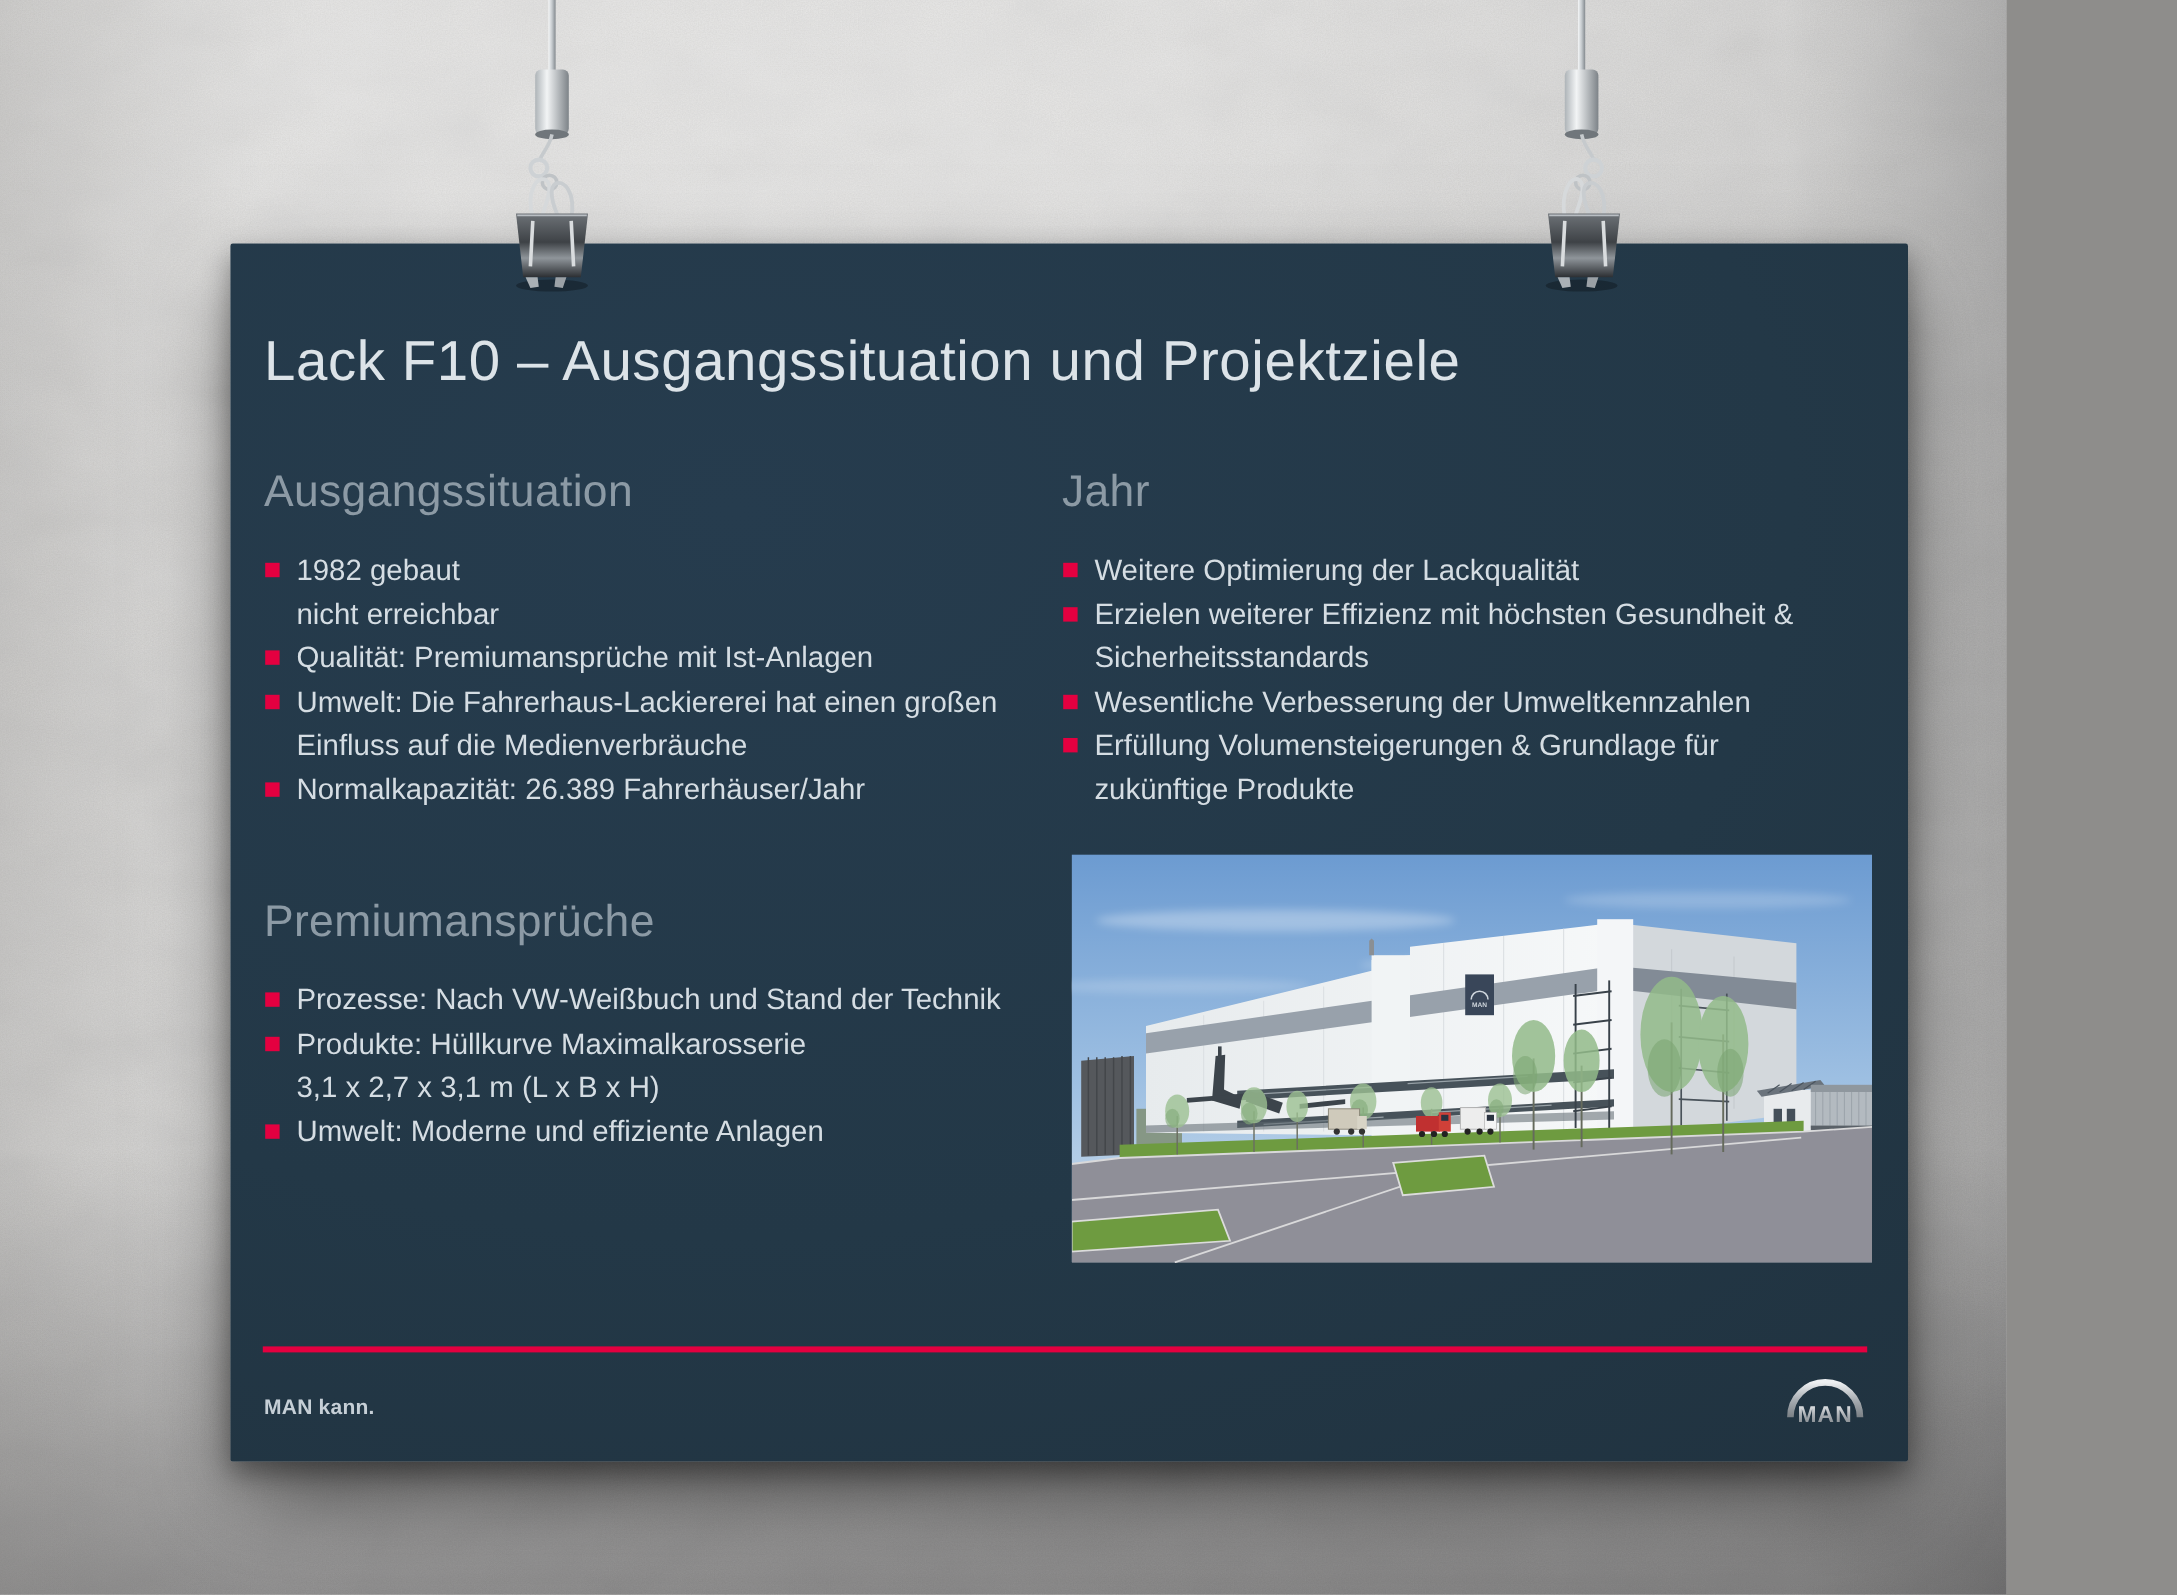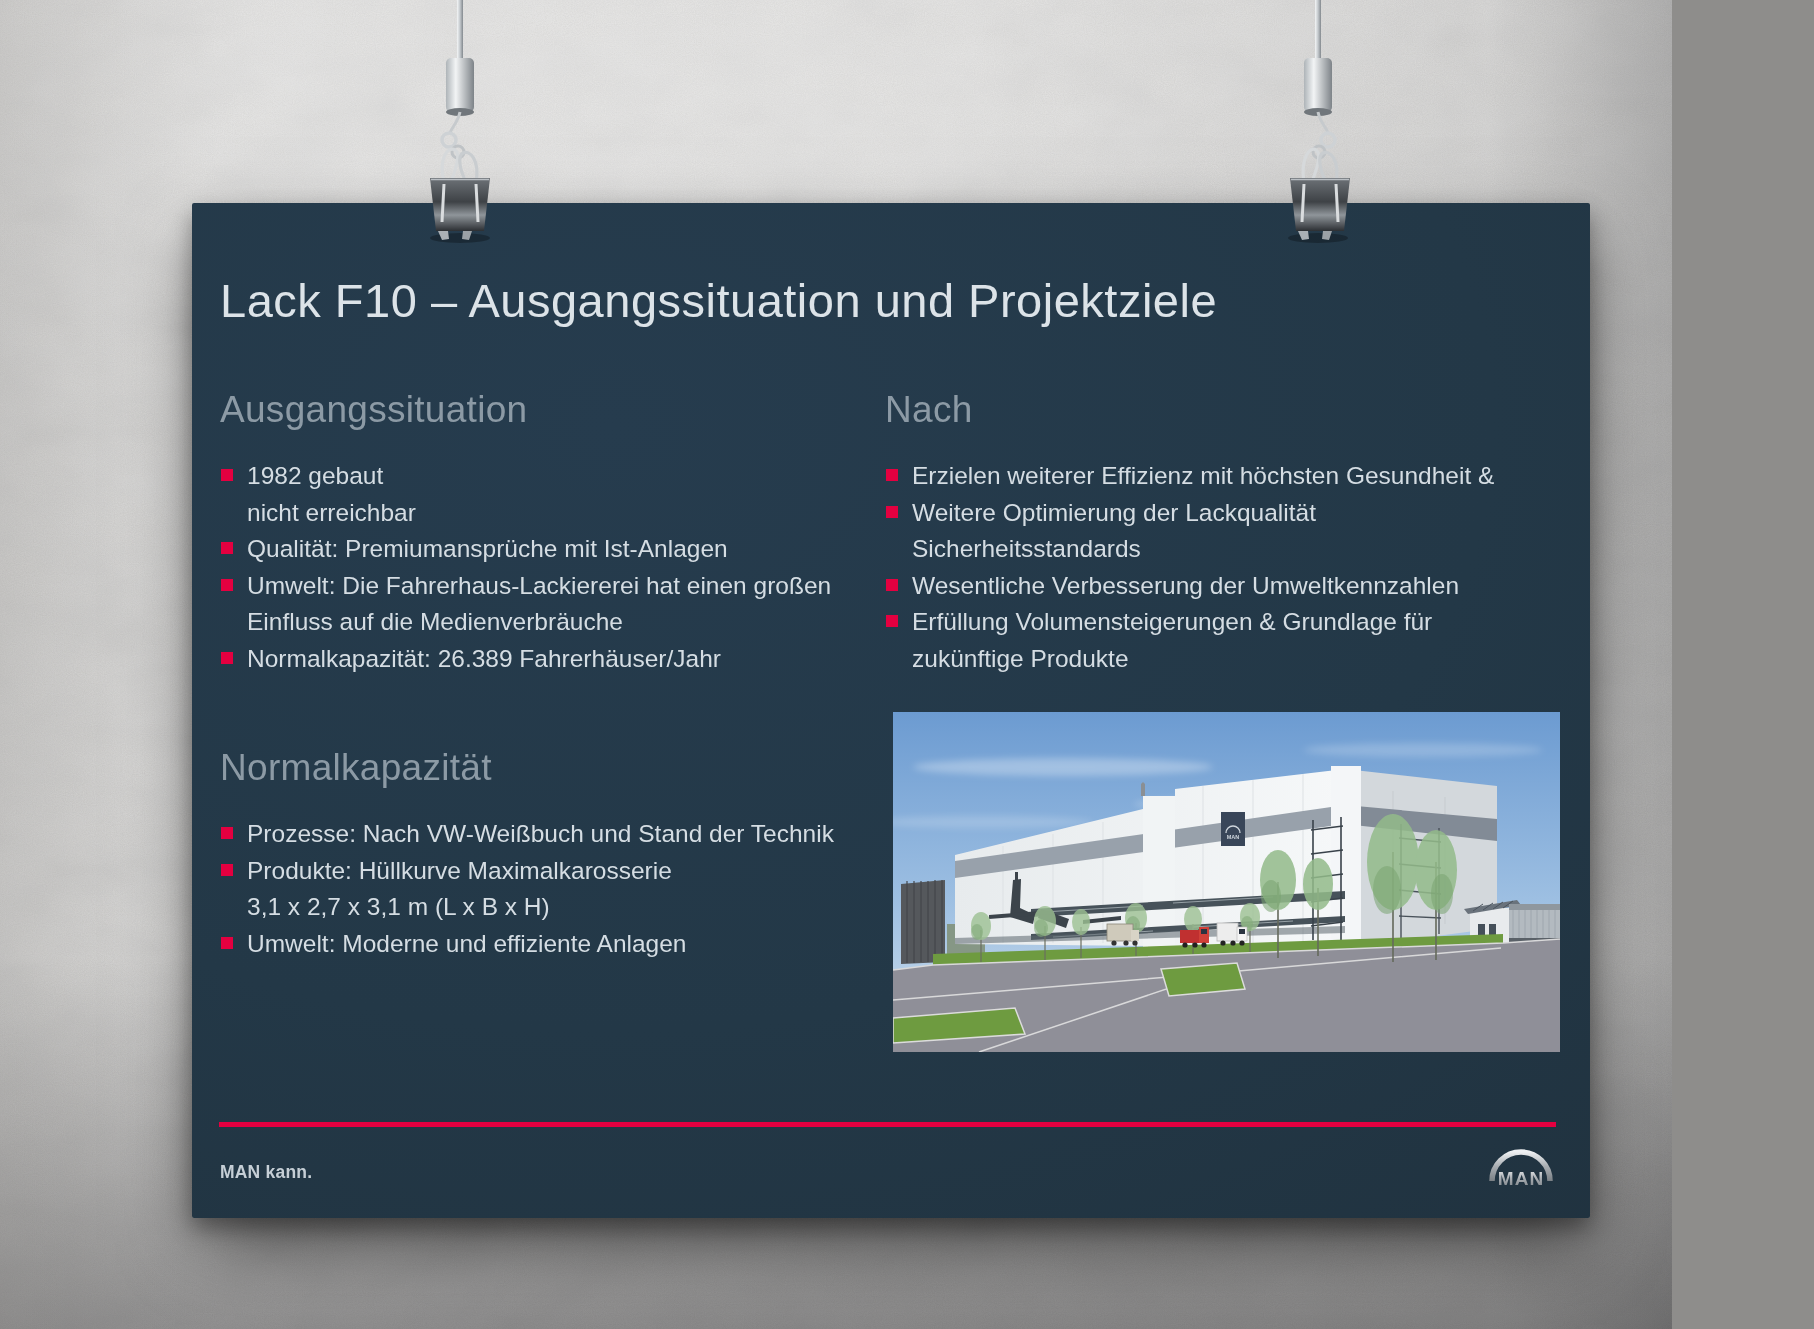--- a/index.html
+++ b/index.html
@@ -69,34 +69,34 @@
           <li><span class="txt">1982 gebaut</span></li>
           <li><span class="txt">nicht erreichbar</span></li>
           <li><span class="sq"></span><span class="txt">Qualität: Premiumansprüche mit Ist-Anlagen</span></li>
           <li><span class="sq"></span><span class="txt">Umwelt: Die Fahrerhaus-Lackiererei hat einen großen</span></li>
           <li><span class="txt">Einfluss auf die Medienverbräuche</span></li>
           <li><span class="sq"></span><span class="txt">Normalkapazität: 26.389 Fahrerhäuser/Jahr</span></li>
         </ul>
     </div>
 
     <div id="sec-praemissen" class="section">
-      <h2>Normalkapazität</h2>
+      <h2>Premiumansprüche</h2>
       <ul class="bullets">
           <li><span class="sq"></span><span class="txt">Prozesse: Nach VW-Weißbuch und Stand der Technik</span></li>
           <li><span class="sq"></span><span class="txt">Produkte: Hüllkurve Maximalkarosserie</span></li>
           <li><span class="txt">3,1 x 2,7 x 3,1 m (L x B x H)</span></li>
           <li><span class="sq"></span><span class="txt">Umwelt: Moderne und effiziente Anlagen</span></li>
         </ul>
     </div>
 
     <div id="sec-ziele" class="section">
-      <h2>Nach</h2>
+      <h2>Jahr</h2>
       <ul class="bullets">
+          <li><span class="sq"></span><span class="txt">Weitere Optimierung der Lackqualität</span></li>
           <li><span class="sq"></span><span class="txt">Erzielen weiterer Effizienz mit höchsten Gesundheit &amp;</span></li>
-          <li><span class="sq"></span><span class="txt">Weitere Optimierung der Lackqualität</span></li>
           <li><span class="txt">Sicherheitsstandards</span></li>
           <li><span class="sq"></span><span class="txt">Wesentliche Verbesserung der Umweltkennzahlen</span></li>
           <li><span class="sq"></span><span class="txt">Erfüllung Volumensteigerungen &amp; Grundlage für</span></li>
           <li><span class="txt">zukünftige Produkte</span></li>
         </ul>
     </div>
 
     <svg id="photo" viewBox="0 0 667 340" aria-hidden="true">
       <defs>
         <linearGradient id="sky" x1="0" y1="0" x2="0" y2="1">

